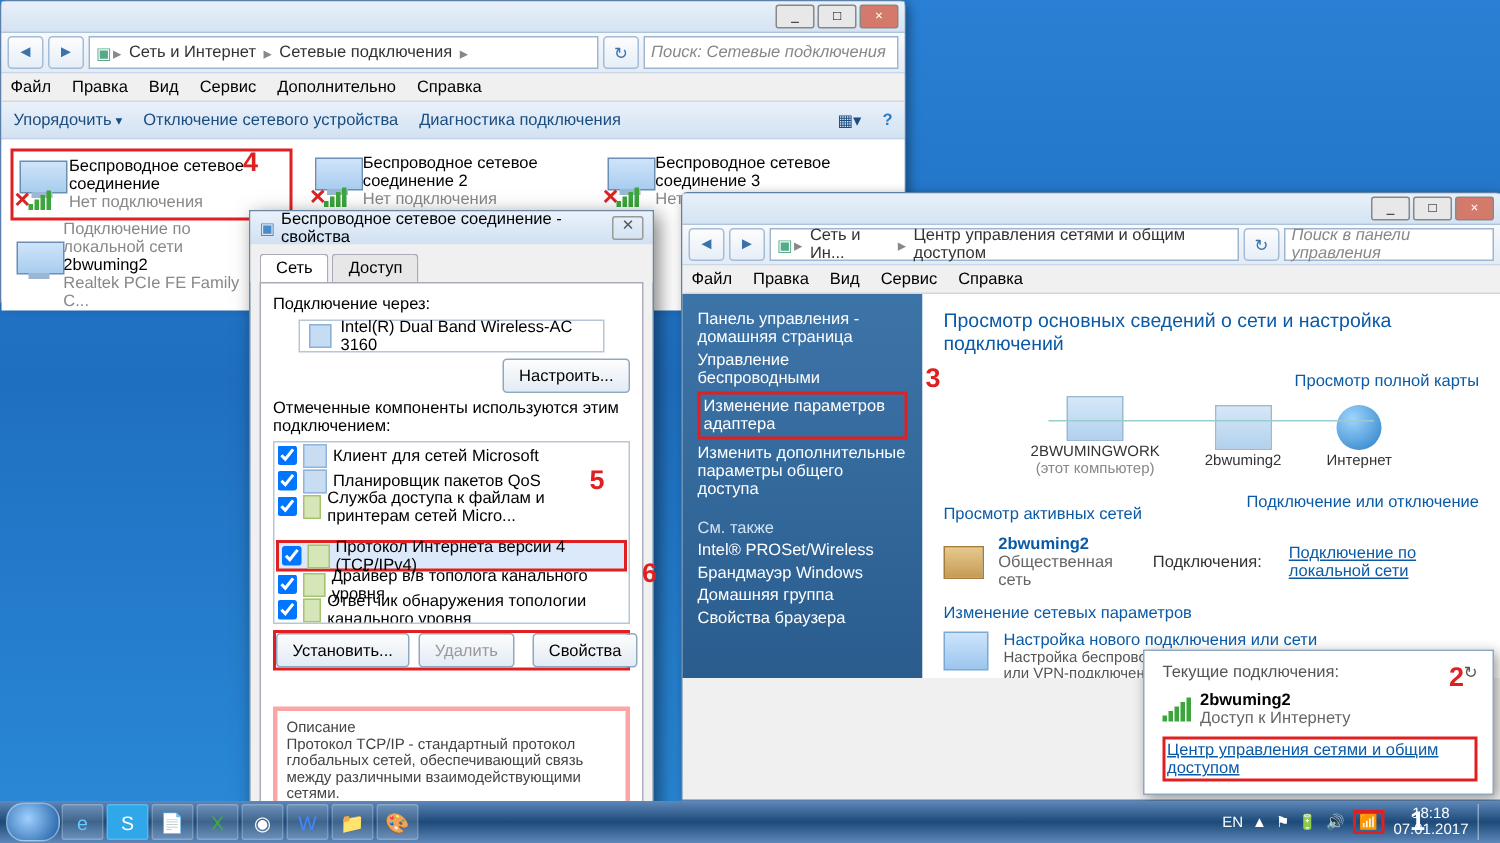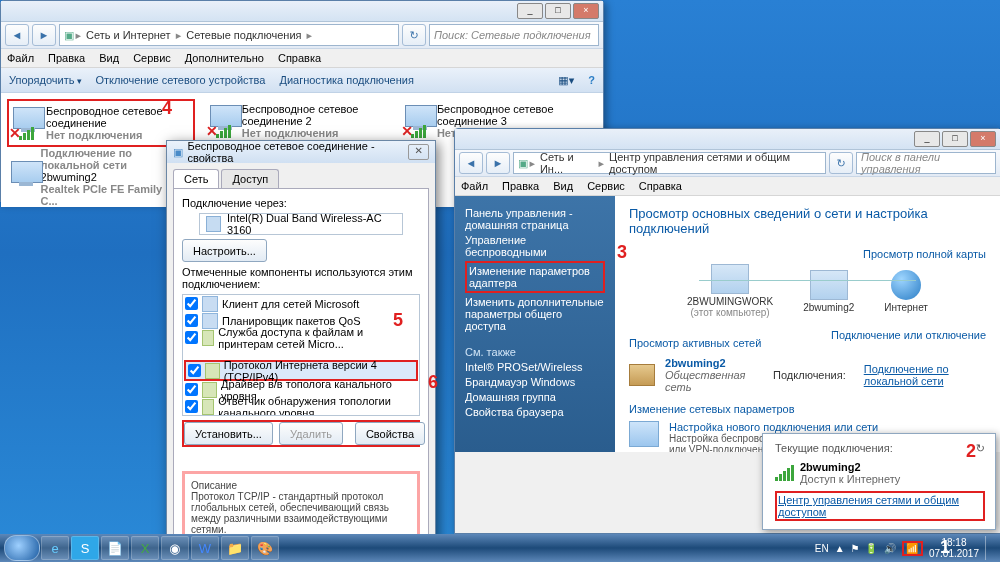--- a/index.html
+++ b/index.html
@@ -20,21 +20,21 @@
 .content{background:#fff;}
 .conn-item{display:inline-flex;align-items:center;width:180px;height:40px;margin:4px;padding:2px;gap:6px;vertical-align:top;}
 .conn-icon{width:36px;height:32px;position:relative;}
 .conn-icon .mon{width:30px;height:20px;border:1px solid #6b8eb5;background:linear-gradient(#cfe4f9,#a8cdef);position:absolute;top:0;left:2px;}
 .conn-icon .base{width:14px;height:4px;background:#9bb7d4;position:absolute;top:21px;left:10px;}
 .conn-icon .x{position:absolute;left:-2px;top:18px;color:#d22;font-weight:bold;font-size:14px;}
 .conn-icon .bars{position:absolute;left:8px;top:20px;display:flex;gap:1px;align-items:flex-end;}
 .conn-icon .bars span{width:3px;background:#3ca63c;display:block;}
 .conn-text{line-height:12px;}
 .conn-text .n{color:#000;}
-.conn-text .s{color:#888;font-weight:bold;}
+.conn-text .s{color:#888;}
 .red-box{border:2px solid #e02020;}
 .red-num{position:absolute;color:#e02020;font-weight:bold;font-size:18px;font-family:Arial;}
 
 .dialog{position:absolute;background:#f0f0f0;border:1px solid #6b87a5;box-shadow:3px 3px 12px rgba(0,0,0,.5);}
 .dlg-title{height:22px;background:linear-gradient(#eaf2fb,#d0e0f2);display:flex;align-items:center;padding:0 6px;font-size:11px;}
 .dlg-title .x{width:20px;height:14px;border:1px solid #999;border-radius:2px;text-align:center;line-height:12px;color:#555;font-size:10px;}
 .tabs{display:flex;padding:6px 6px 0 6px;background:#f0f0f0;}
 .tab{padding:3px 10px;border:1px solid #aab;background:#fff;border-bottom:none;font-size:11px;margin-right:2px;border-radius:3px 3px 0 0;}
 .tab.inactive{background:#e7e7e7;}
 .tabpage{margin:0 6px 6px 6px;border:1px solid #aab;background:#fff;padding:8px;font-size:11px;}
@@ -59,21 +59,21 @@
 .nc-main h3{color:#0a5aa6;font-weight:normal;margin:2px 0 10px 0;font-size:13px;}
 .nc-map{display:flex;align-items:center;gap:30px;justify-content:center;border-bottom:1px dashed transparent;margin:4px 0 10px 0;position:relative;}
 .nc-node{text-align:center;font-size:10px;}
 .nc-node .pc{width:36px;height:28px;border:1px solid #9db8d4;background:linear-gradient(#d6e7f7,#b2d1ee);margin:0 auto 2px auto;}
 .nc-node .globe{width:30px;height:30px;border-radius:50%;background:radial-gradient(circle at 35% 30%,#9ed5ff,#2a7dc5);margin:0 auto 2px auto;}
 .nc-line{position:absolute;top:16px;left:70px;right:70px;border-top:1px solid #9cc;}
 .nc-sub{color:#0a5aa6;margin:8px 0 4px 0;}
 .nc-net{display:flex;gap:10px;align-items:center;margin:4px 0 10px 0;}
 .nc-net .bench{width:30px;height:20px;background:linear-gradient(#e6c98e,#c59b55);border:1px solid #a67c3c;}
 .nc-net .nm{color:#0a5aa6;font-weight:bold;}
-.nc-net .sub{color:#666;font-style:italic;}
+.nc-net .sub{color:#666;}
 .nc-detail{margin-left:auto;font-size:11px;}
 .nc-detail td{padding:1px 8px;}
 .nc-detail .lnk{color:#0a5aa6;text-decoration:underline;}
 .nc-task{display:flex;gap:10px;margin:6px 0;}
 .nc-task .tic{width:28px;height:24px;background:linear-gradient(#cde4fa,#9cc6ee);border:1px solid #7ba9d4;flex-shrink:0;}
 .nc-task .tt{color:#0a5aa6;}
 .nc-task .td{color:#555;font-size:10px;}
 
 .tray-pop{position:absolute;background:#fff;border:1px solid #8fa7c0;box-shadow:2px 2px 8px rgba(0,0,0,.4);padding:8px 10px;font-size:11px;width:210px;}
 .tray-pop .hd{display:flex;justify-content:space-between;color:#555;}
@@ -207,21 +207,21 @@
   <div class="tabs">
     <div class="tab">Сеть</div>
     <div class="tab inactive">Доступ</div>
   </div>
   <div class="tabpage">
     <div>Подключение через:</div>
     <div class="field">
         <span class="ic"></span>
         <span>Intel(R) Dual Band Wireless-AC 3160</span>
       </div>
-    <div style=""><span class="btn">Настроить...</span></div>
+    <div style="text-align:right;"><span class="btn">Настроить...</span></div>
     <div style="margin-top:4px;">Отмеченные компоненты используются этим подключением:</div>
     <div class="complist">
       <div class="row">
           <input type="checkbox" checked="" style="">
           <span class="ic b"></span>
           <span>Клиент для сетей Microsoft</span>
         </div>
       <div class="row">
           <input type="checkbox" checked="" style="">
           <span class="ic b"></span>

